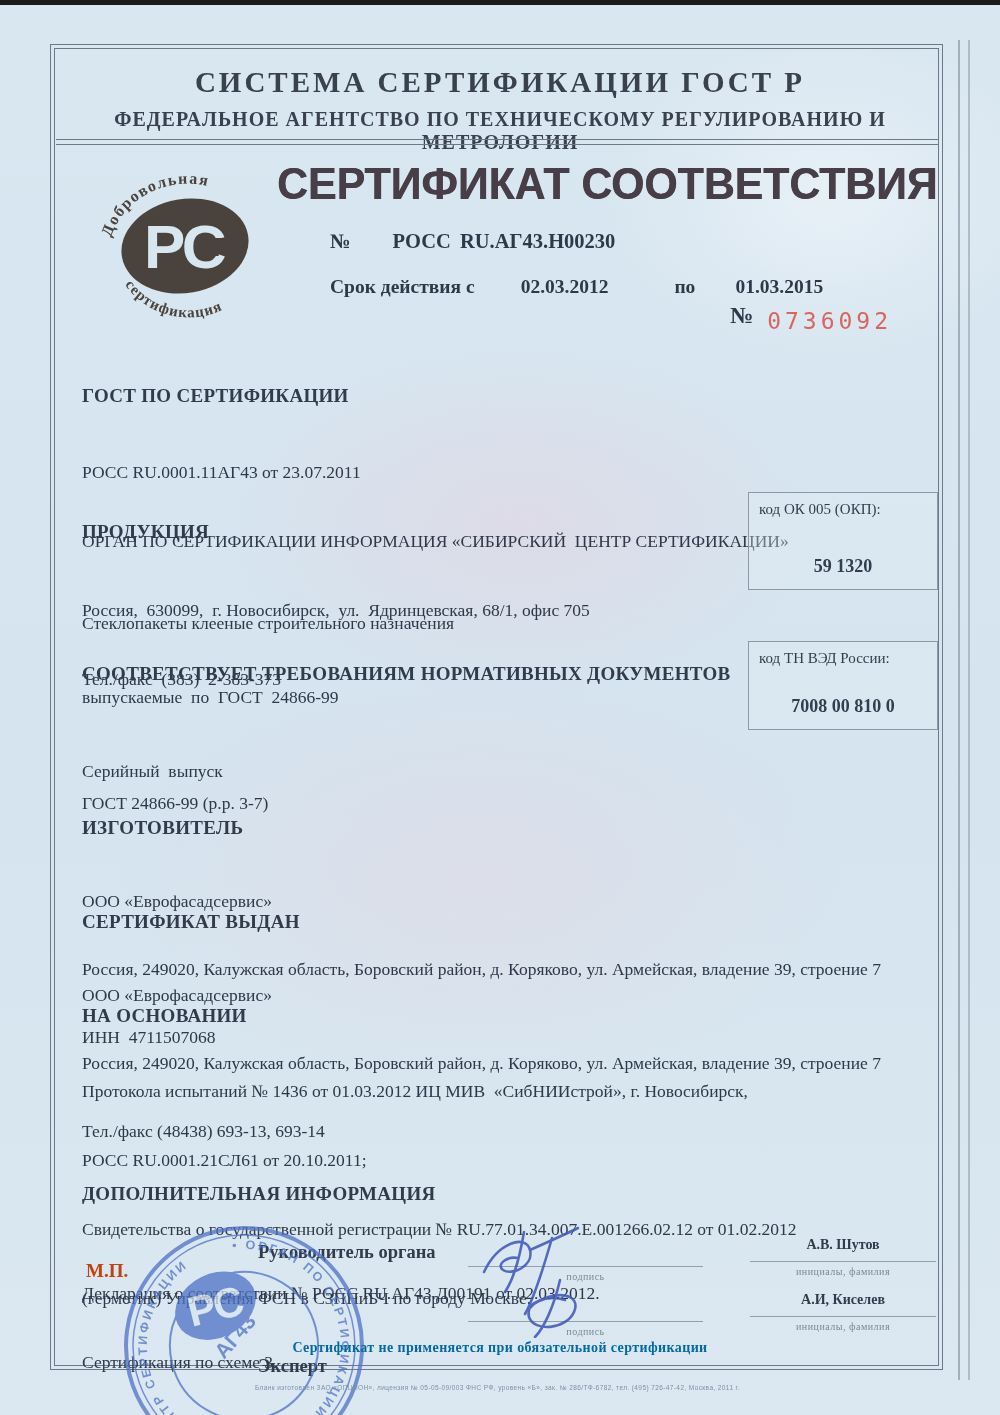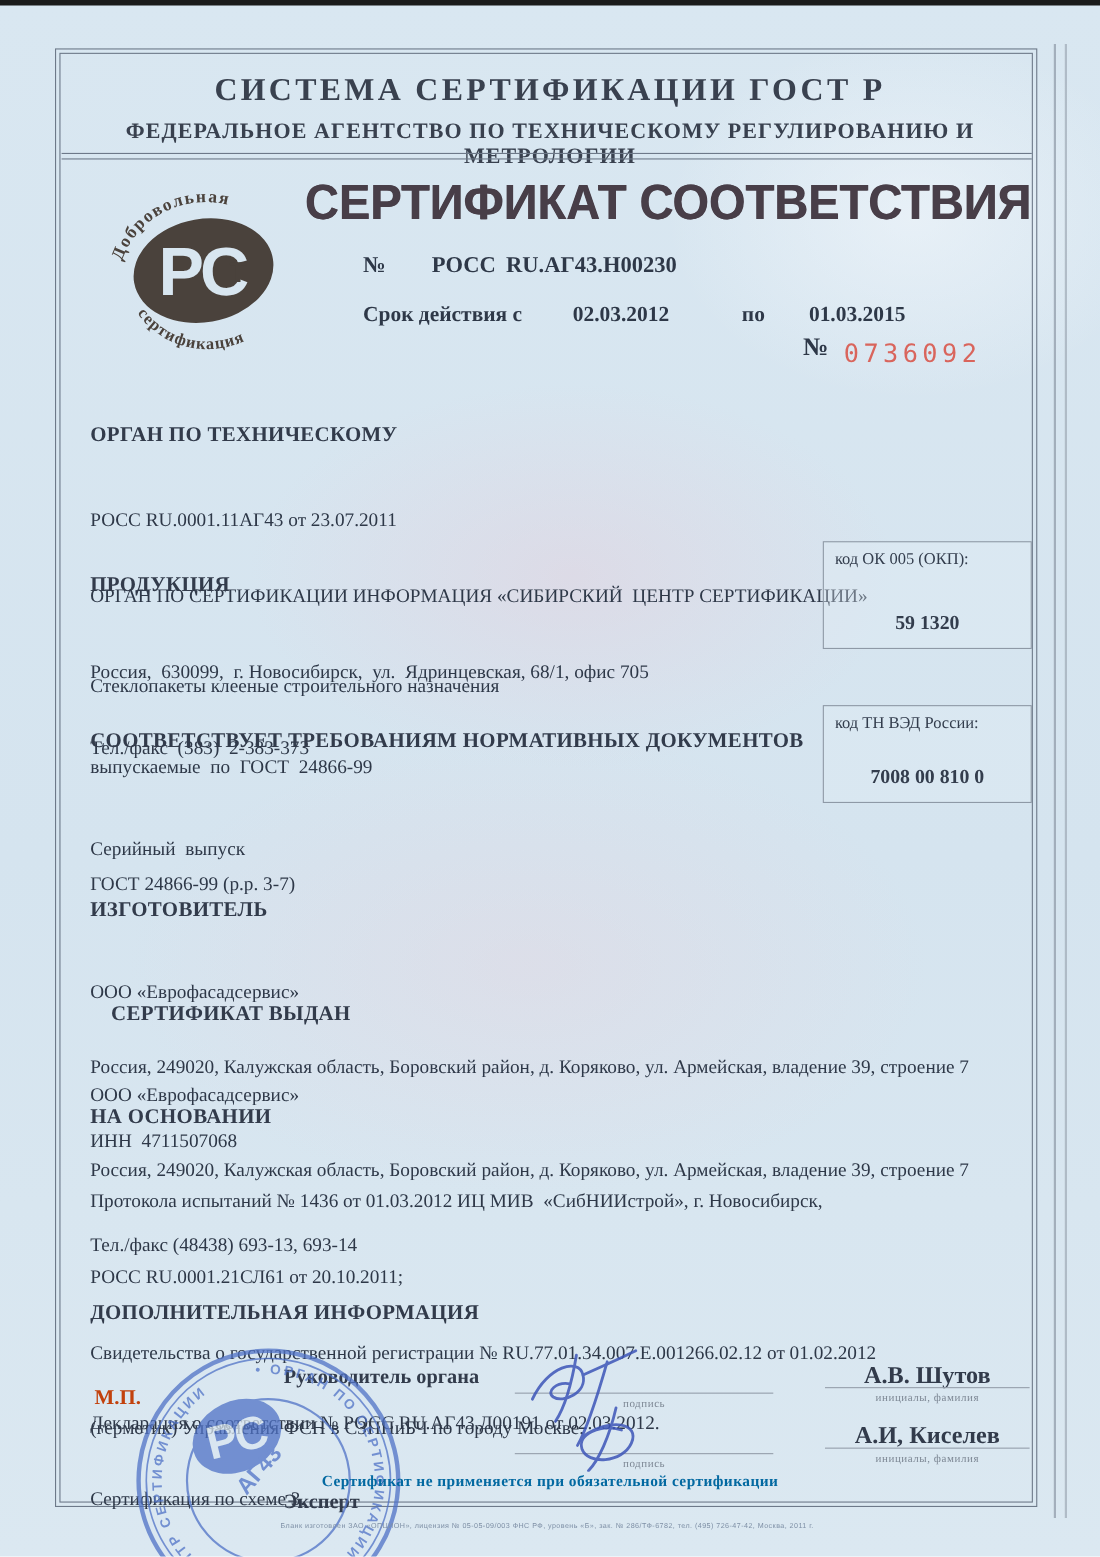--- a/index.html
+++ b/index.html
@@ -44,21 +44,21 @@
     letter-spacing:4px; color:#d95a50; opacity:.92; }
   .sec { position:absolute; left:82px; width:852px; font-size:17.5px; line-height:23px;
     color:#2e3848; white-space:pre-wrap; }
   .sec h3 { font-size:19px; line-height:24px; font-weight:bold; letter-spacing:.3px; color:#323b4b; }
   .sec-org { top:338px; } .sec-org h3 { margin-bottom:7px; }
   .sec-product { top:474px; width:620px; } .sec-product h3 { margin-bottom:19px; }
   .sec-product .ln { line-height:28px; }
   .sec-conf { top:616px; } .sec-conf h3 { margin-bottom:60px; }
   .sec-manuf { top:770px; } .sec-manuf h3 { margin-bottom:4px; }
   .sec-manuf .ln, .sec-issued .ln { line-height:22px; }
-  .sec-issued { top:864px; } .sec-issued h3 { margin-bottom:4px;margin-left:19px; }
+  .sec-issued { top:864px; } .sec-issued h3 { margin-bottom:4px; }
   .sec-basis { top:958px; } .sec-basis h3 { margin-bottom:6px; }
   .sec-add { top:1136px; } .sec-add h3 { margin-bottom:30px; }
   .code-box { position:absolute; background:rgba(226,238,246,.35);
     border:1.5px solid #8e99a6; color:#333d4d; }
   .code-box .cb-label { font-size:15px; padding:8px 6px 0 10px; }
   .code-box .cb-value { position:absolute; left:0; bottom:12px; width:100%;
     text-align:center; font-size:18px; font-weight:bold; }
   .box-okp { left:748px; top:492px; width:190px; height:98px; }
   .box-tnved { left:748px; top:641px; width:190px; height:89px; }
   .mp { position:absolute; left:86px; top:1260px; font-size:19px; font-weight:bold; color:#c2410c; }
@@ -68,21 +68,21 @@
   .sl1 { left:468px; top:1252px; width:235px; height:15px; }
   .sl2 { left:468px; top:1307px; width:235px; height:15px; }
   .nl1 { left:750px; top:1247px; width:186px; height:15px; }
   .nl2 { left:750px; top:1302px; width:186px; height:15px; }
   .sig-cap { position:absolute; text-align:center; font-size:10px; color:#7d8794; letter-spacing:.5px; }
   .sc1 { left:468px; top:1271px; width:235px; }
   .sc2 { left:468px; top:1326px; width:235px; }
   .nc1 { left:750px; top:1266px; width:186px; }
   .nc2 { left:750px; top:1321px; width:186px; }
   .sig-name { position:absolute; left:750px; width:186px; text-align:center;
-    font-size:22px; font-weight:bold; color:#323b4b; }
+    font-size:14px; font-weight:bold; color:#323b4b; }
   .nm1 { top:1237px; } .nm2 { top:1292px; }
   .scrawl { position:absolute; left:472px; top:1226px; width:200px; height:112px; }
   .stamp { position:absolute; left:120px; top:1222px; width:248px; height:248px; }
   .note { position:absolute; left:60px; top:1340px; width:880px; text-align:center;
     font-size:14px; font-weight:bold; letter-spacing:.4px; color:#0369a1; }
   .imprint { position:absolute; left:255px; top:1384px; font-family:"Liberation Sans",sans-serif;
     font-size:6.5px; color:#7f90a6; letter-spacing:.4px; }
 </style>
 </head>
 <body>
@@ -119,21 +119,21 @@
 
 <div class="validity">
   <span>Срок действия  с</span><span class="from">02.03.2012</span><span class="po">по</span><span class="to">01.03.2015</span>
 </div>
 
 <div class="serial">
   <span class="lbl">№</span><span class="num">0736092</span>
 </div>
 
 <div class="sec sec-org">
-  <h3>ОРГАН ПО ТЕХНИЧЕСКОМУ</h3>
+  <h3>ГОСТ ПО СЕРТИФИКАЦИИ</h3>
   <div class="ln">РОСС RU.0001.11АГ43 от 23.07.2011</div>
   <div class="ln">ОРГАН ПО СЕРТИФИКАЦИИ ИНФОРМАЦИЯ «СИБИРСКИЙ  ЦЕНТР СЕРТИФИКАЦИИ»</div>
   <div class="ln">Россия,  630099,  г. Новосибирск,  ул.  Ядринцевская, 68/1, офис 705</div>
   <div class="ln">Тел./факс  (383)  2-383-373</div>
 </div>
 
 <div class="sec sec-product">
   <h3>ПРОДУКЦИЯ</h3>
   <div class="ln">Стеклопакеты клееные строительного назначения</div>
   <div class="ln">выпускаемые  по  ГОСТ  24866-99</div>

